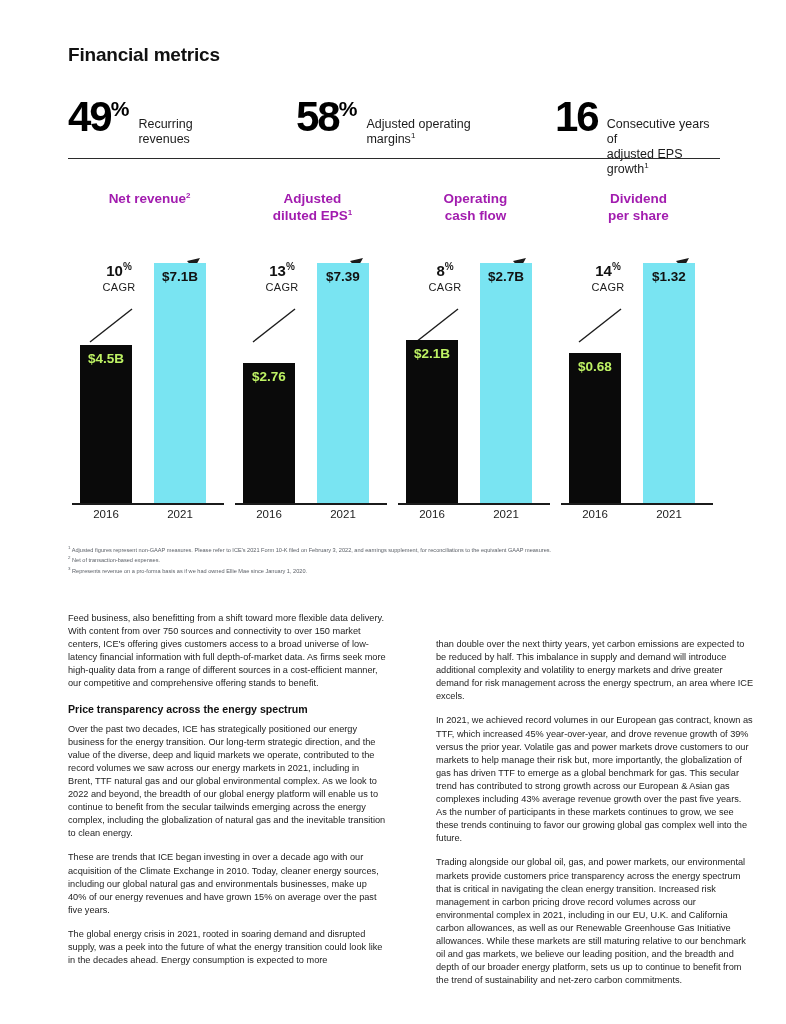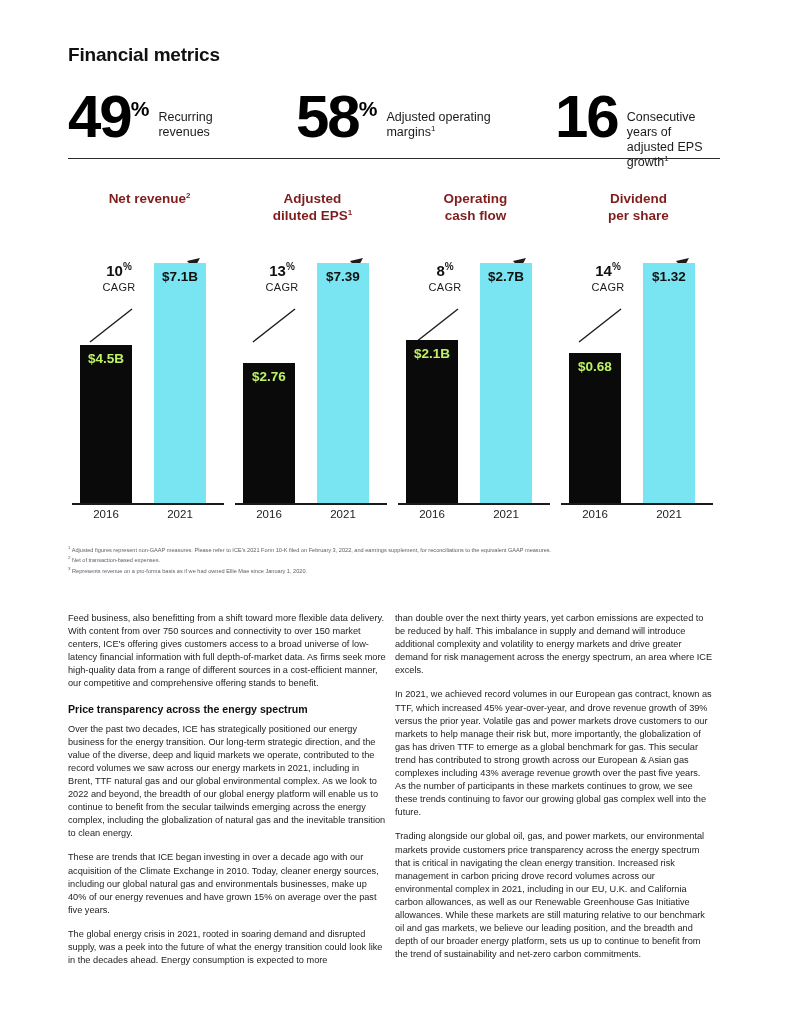--- a/index.html
+++ b/index.html
@@ -19,50 +19,50 @@
 
   
   .kpi-row{
     position:absolute;left:68px;top:96px;width:652px;height:56px;
   }
   .kpi{position:absolute;display:flex;align-items:flex-start;}
   .kpi-1{left:0px;top:0;}
   .kpi-2{left:228px;top:0;}
   .kpi-3{left:487px;top:0;}
   .kpi-num{
-    font-size:60px;font-weight:bold;line-height:42px;letter-spacing:-2px;color:#000;
+    font-size:42px;font-weight:bold;line-height:42px;letter-spacing:-2px;color:#000;
     display:inline-block;
   }
   .kpi-pct{
     font-size:21px;font-weight:bold;line-height:21px;color:#000;
     display:inline-block;margin-top:2px;margin-left:0px;
   }
   .kpi-label{
     font-size:12.5px;line-height:15px;color:#1b1b1b;
-    margin-left:9px;margin-top:14px;max-width:130px;
+    margin-left:9px;margin-top:21px;max-width:130px;
   }
   .kpi-3 .kpi-label{max-width:160px;}
   .kpi-2 .kpi-label{max-width:140px;}
   .sup{font-size:8px;vertical-align:super;line-height:0;}
 
   .rule{
     position:absolute;left:68px;top:158px;width:652px;height:1px;background:#2b2b2b;
   }
 
   
   .charts{position:absolute;left:68px;top:190px;width:652px;height:345px;}
   .chart{position:absolute;top:0;width:163px;height:345px;}
   .chart-0{left:0px;}
   .chart-1{left:163px;}
   .chart-2{left:326px;}
   .chart-3{left:489px;}
 
   .chart-title{
     position:absolute;left:0;top:0;width:163px;text-align:center;
-    font-size:13.5px;font-weight:bold;line-height:17px;color:#7f1d1d;
+    font-size:13.5px;font-weight:bold;line-height:17px;color:#a21caf;
   }
   .cagr-box{
     position:absolute;left:8px;top:72px;width:86px;text-align:center;
   }
   .cagr-num{font-size:15px;font-weight:bold;color:#111;}
   .cagr-pct{font-size:10px;font-weight:bold;vertical-align:super;line-height:0;}
   .cagr-label{font-size:11px;color:#1b1b1b;letter-spacing:.3px;margin-top:1px;}
 
   .arrow-svg{position:absolute;left:0;top:40px;width:163px;height:120px;}
 
@@ -87,21 +87,21 @@
 
   
   .footnotes{position:absolute;left:68px;top:545px;width:680px;}
   .fn{font-size:5.6px;line-height:10.4px;color:#5a5f66;white-space:nowrap;}
   .fn .fnsup{font-size:4.4px;vertical-align:super;line-height:0;}
 
   
   .cols{position:absolute;left:68px;top:612px;width:652px;height:390px;}
   .col{position:absolute;top:0;width:318px;}
   .col-left{left:0;}
-  .col-right{left:327px;}
+  .col-right{left:368px;margin-top:26px;}
   .col p{
     margin:0 0 11px 0;font-size:9.2px;line-height:13.1px;color:#232323;
     text-align:left;
   }
   .col h3{
     margin:5px 0 7px 0;font-size:10.6px;font-weight:bold;color:#111;line-height:14px;
   }
 </style>
 </head>
 <body>

